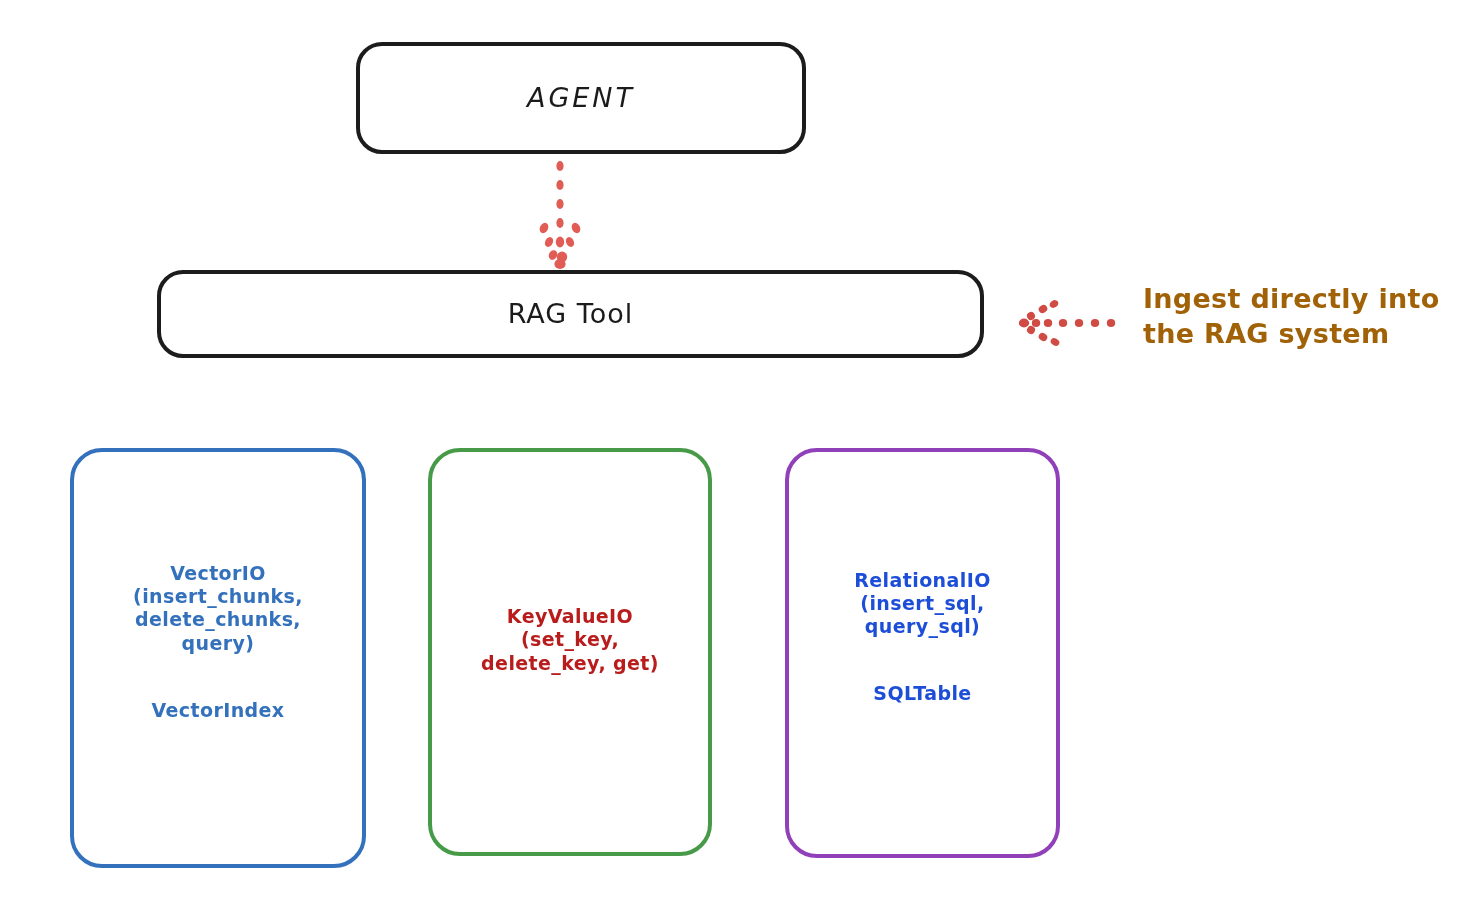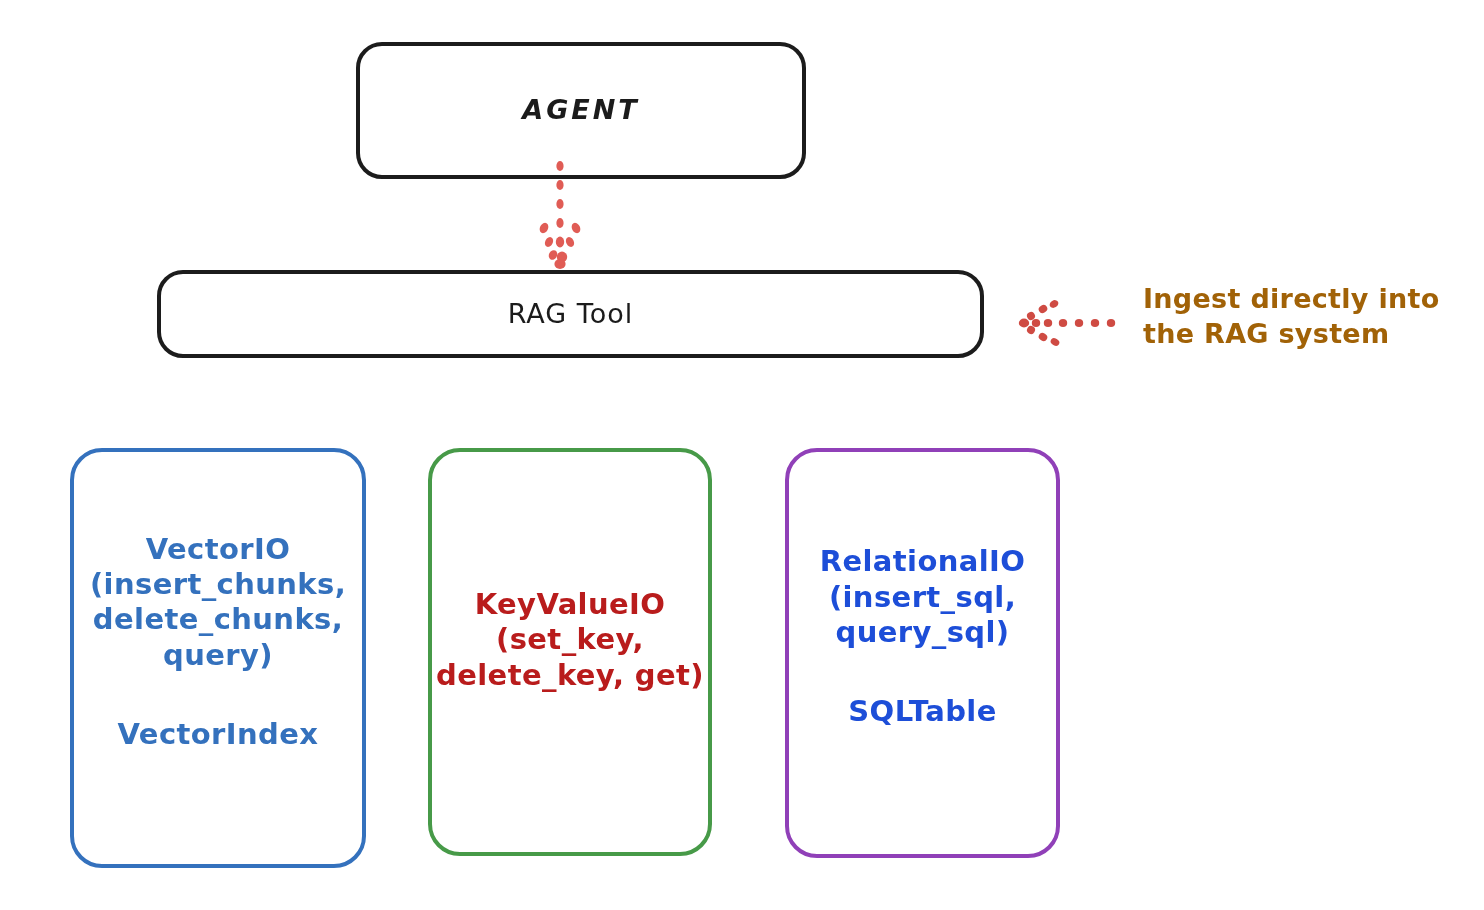--- a/index.html
+++ b/index.html
@@ -39,43 +39,43 @@
     color: #1b1b1b;
     font-family: "DejaVu Sans", sans-serif;
     font-style: italic;
     letter-spacing: 1.5px;
   }
 
   #agent-node {
     left: 356px;
     top: 42px;
     width: 450px;
-    height: 137px;
+    height: 112px;
     font-size: 27px;
-    font-weight: 700;
+    font-weight: 400;
     letter-spacing: 3px;
   }
 
   #rag-tool-node {
     left: 157px;
     top: 270px;
     width: 827px;
     height: 88px;
     font-size: 27px;
     font-weight: 500;
     font-style: normal;
     letter-spacing: 1px;
   }
 
   
   .node-provider {
     border-width: 4px;
     border-style: solid;
     border-radius: 32px;
-    font-size: 29px;
+    font-size: 19px;
     font-weight: 600;
     letter-spacing: 0.4px;
     line-height: 1.22;
     flex-direction: column;
     padding: 0 2px;
   }
 
   #vectorio-node {
     left: 70px;
     top: 448px;

